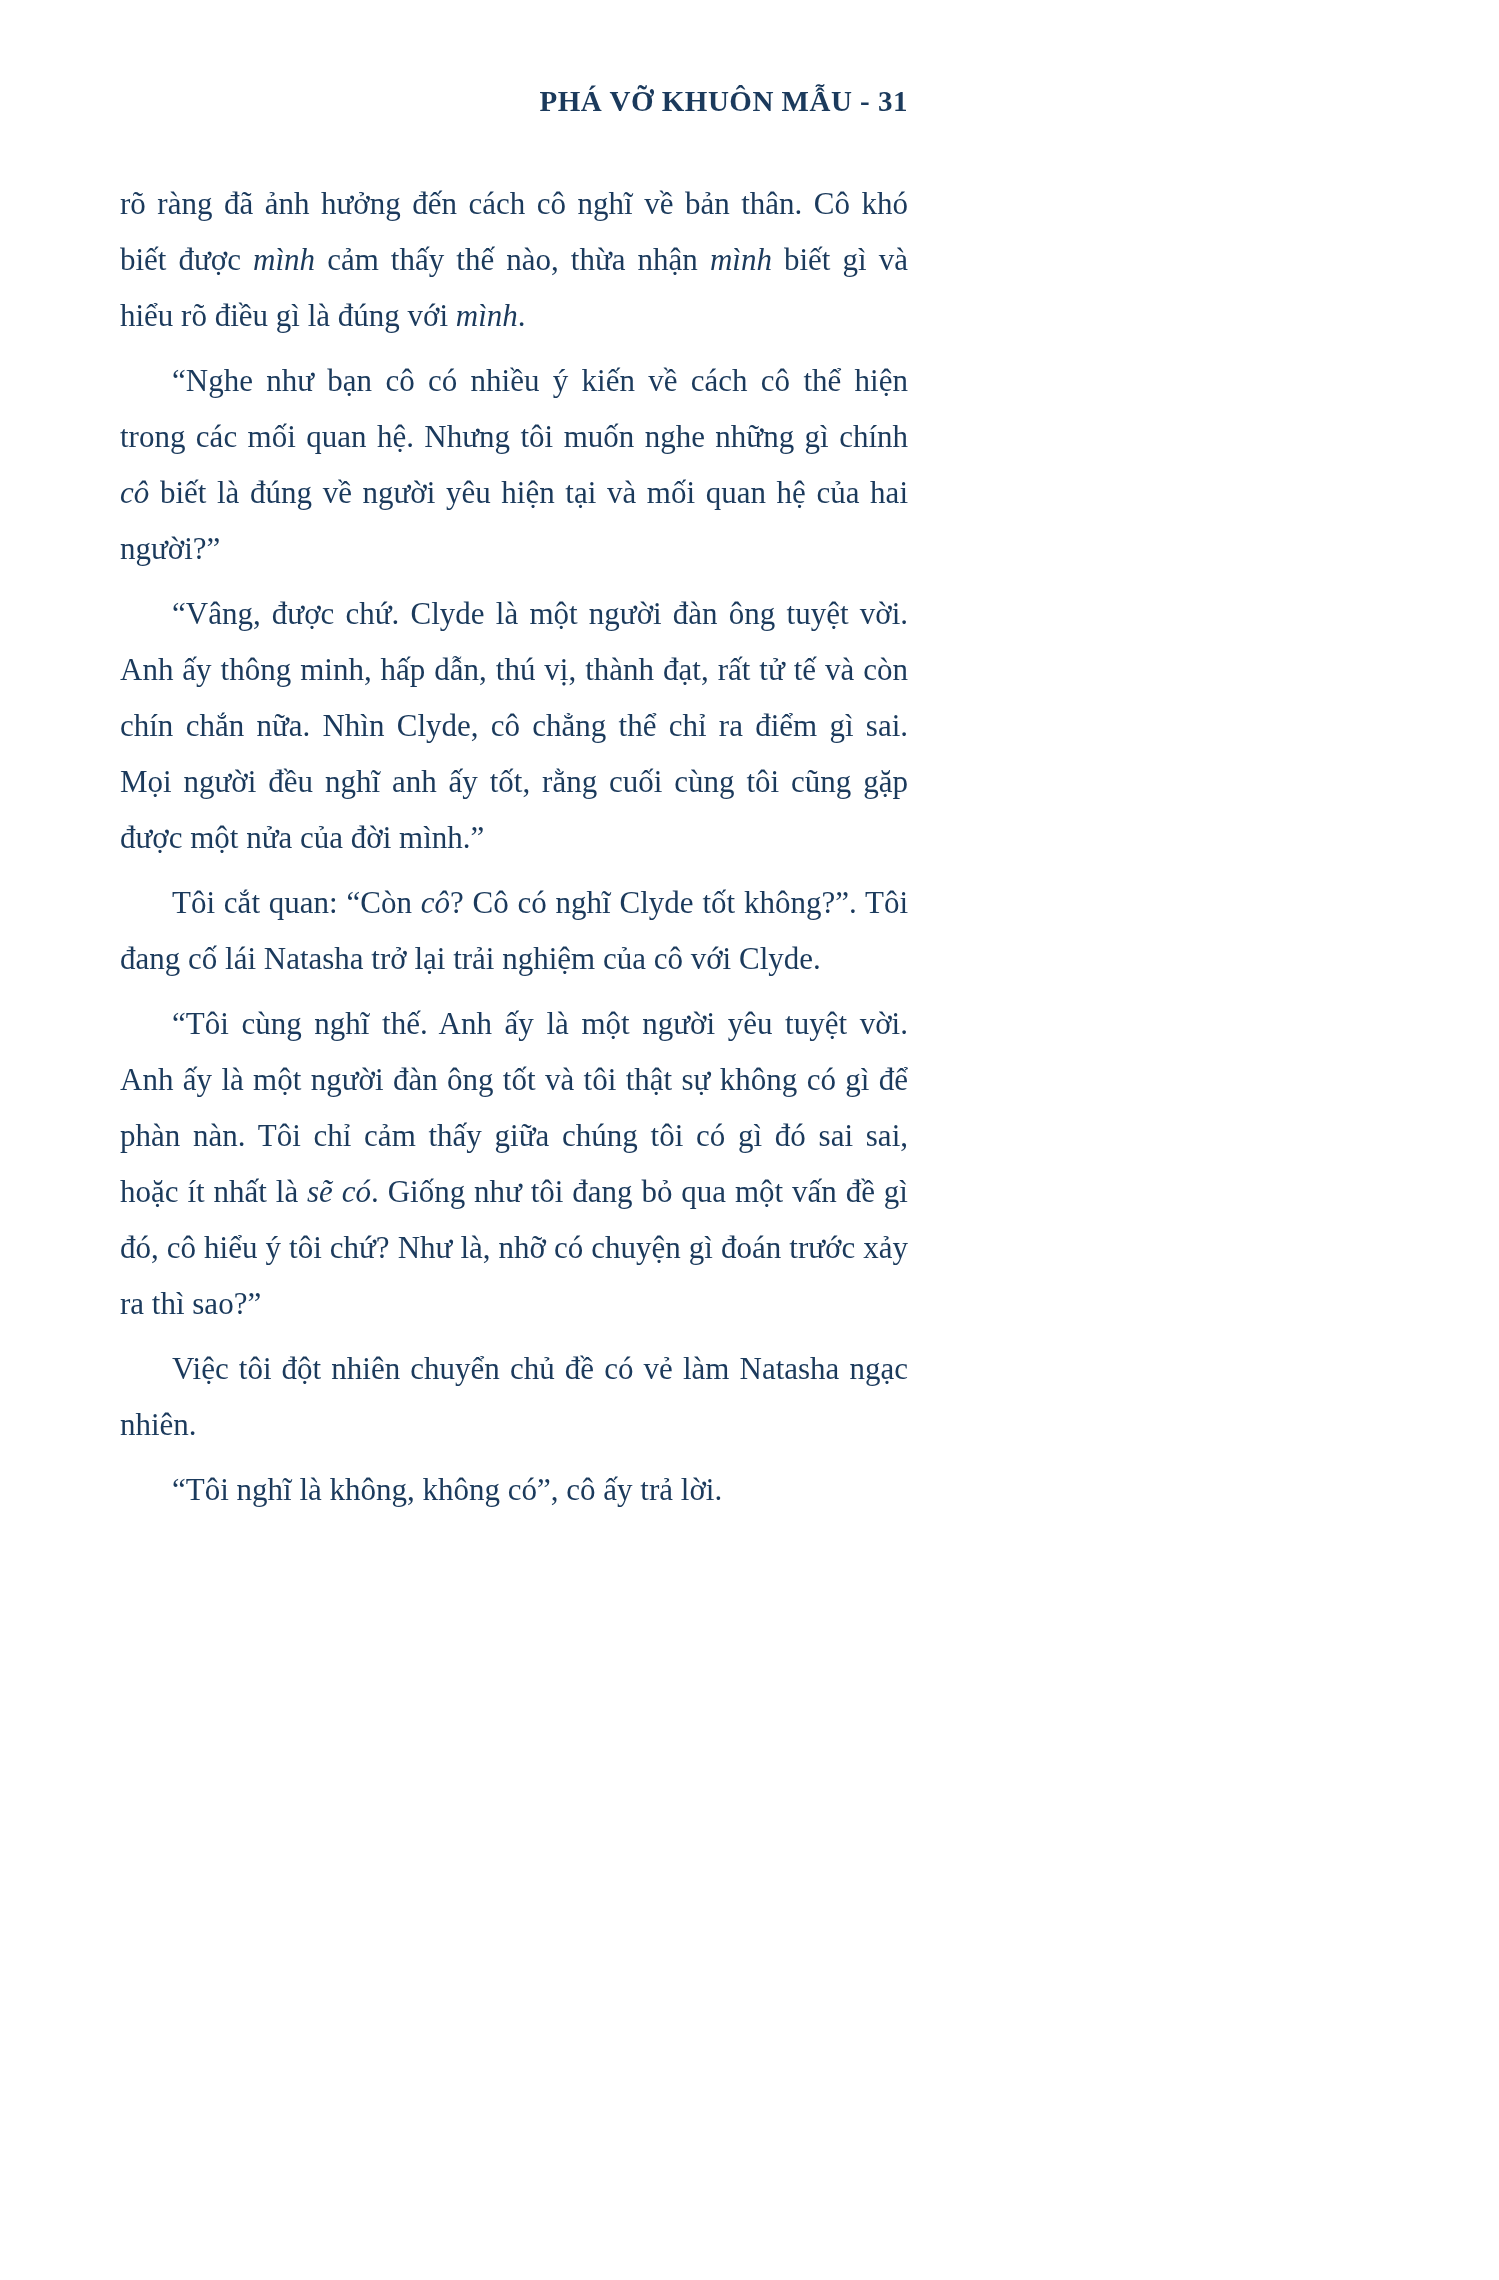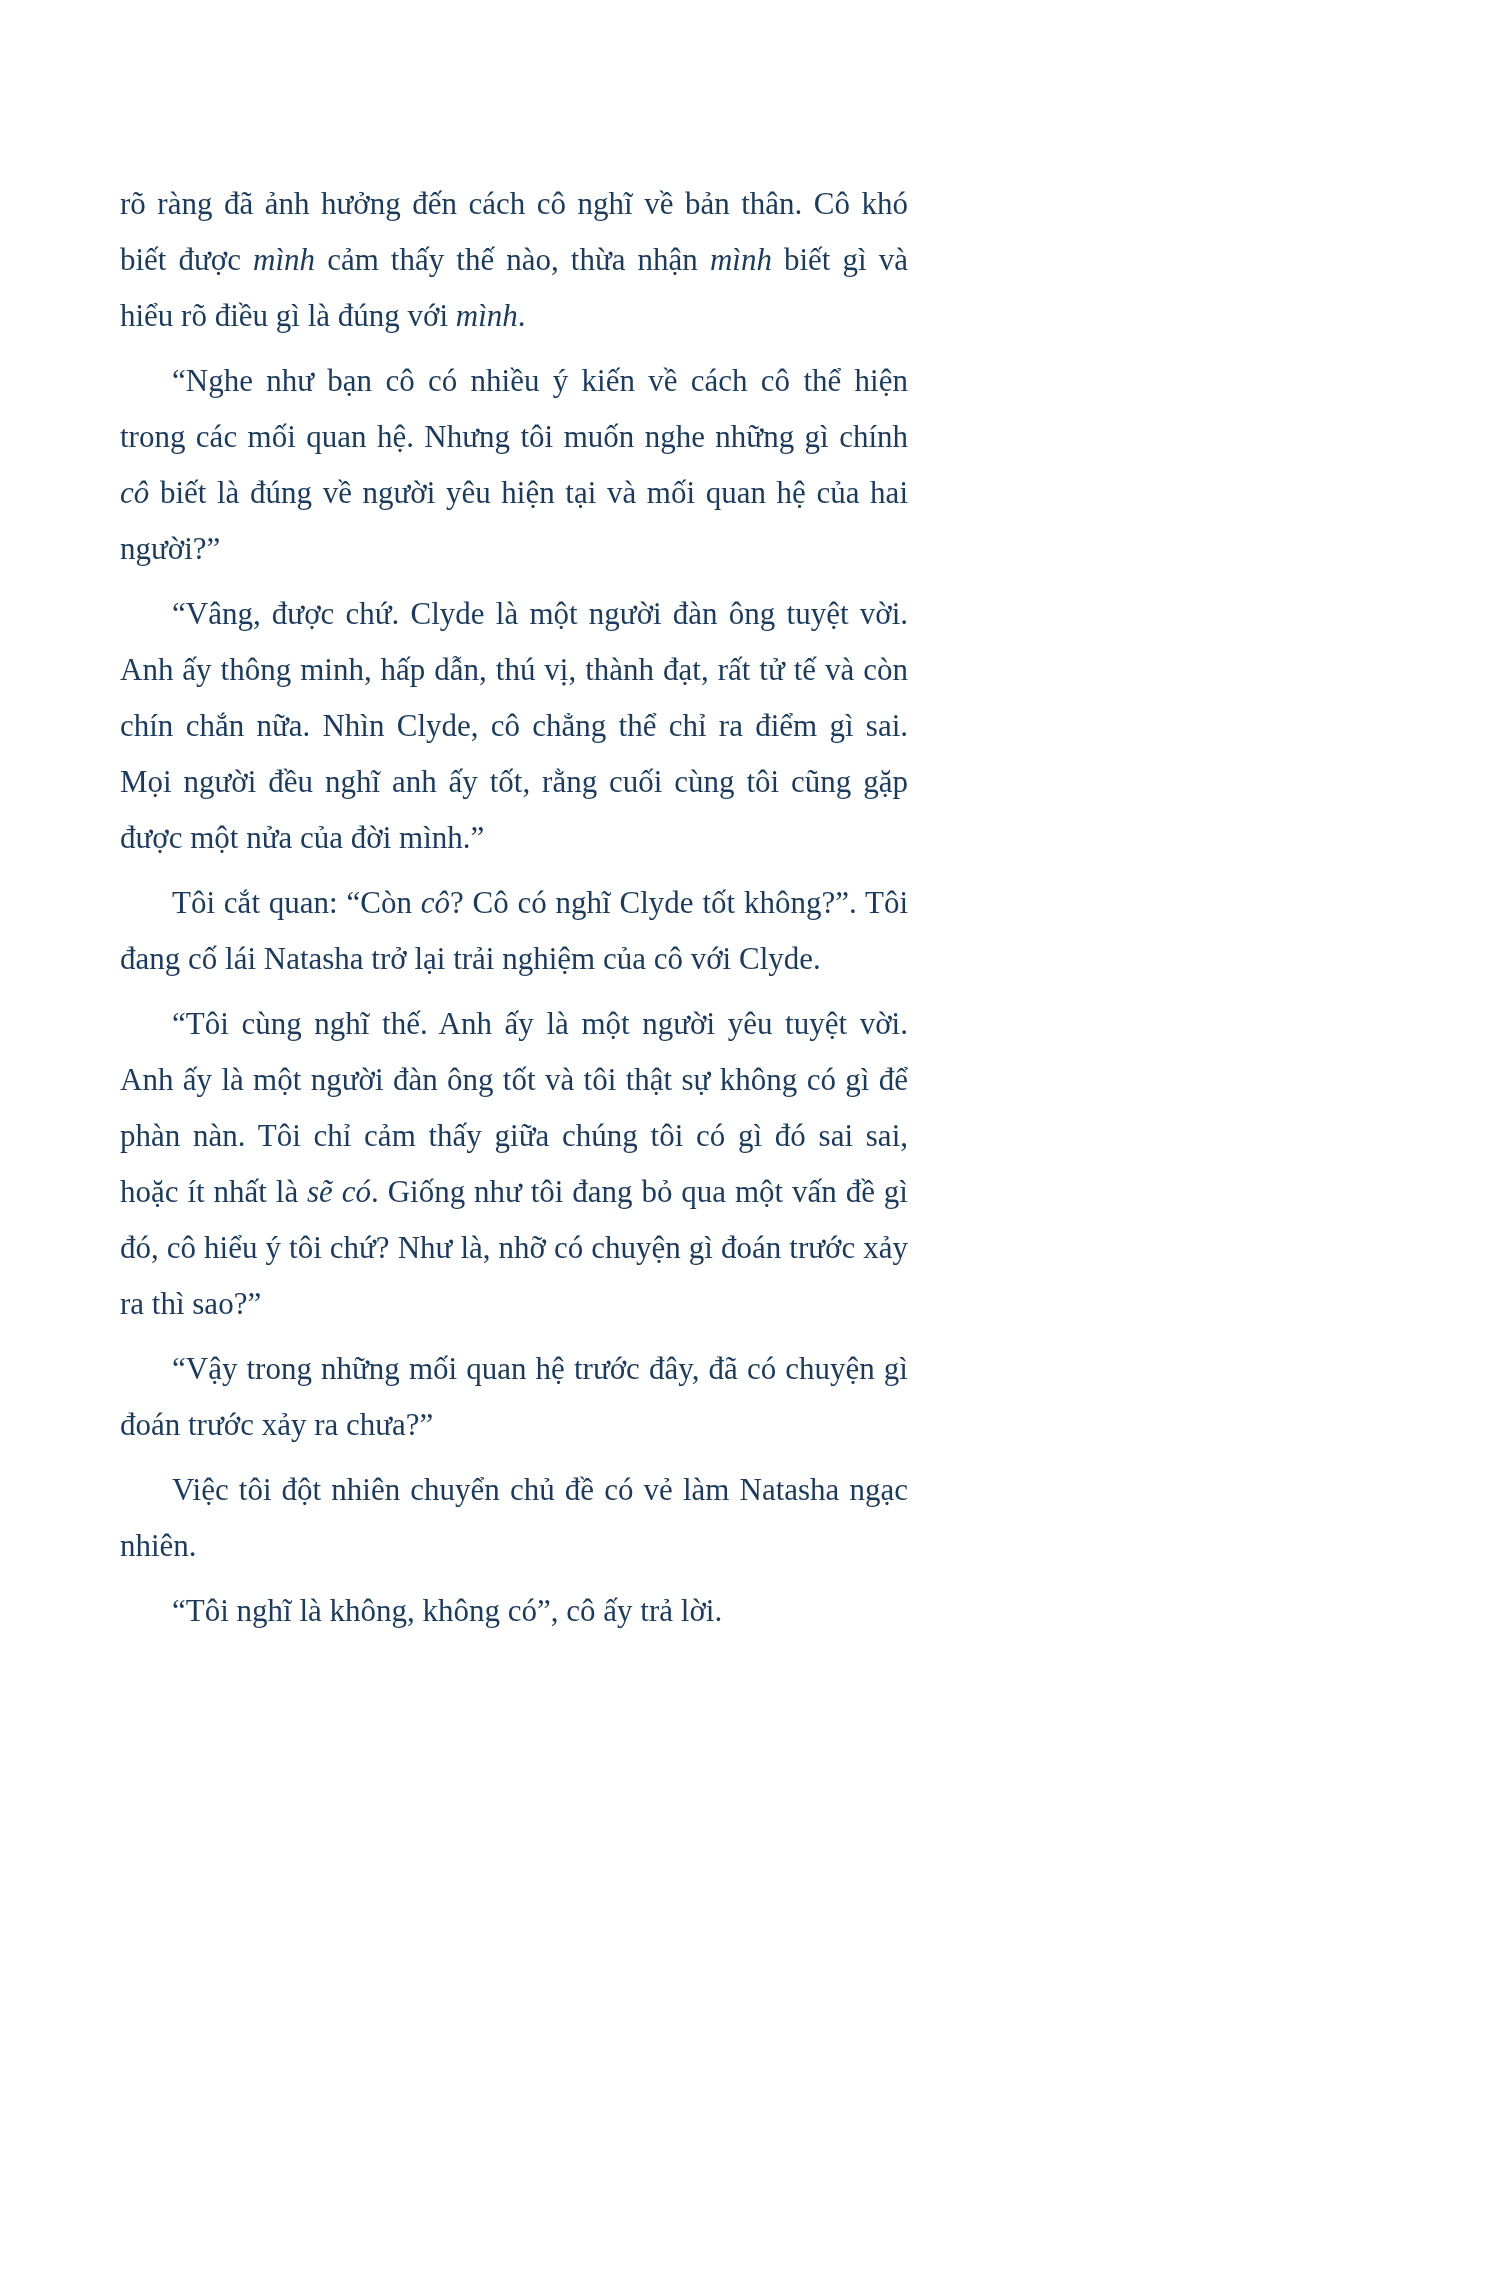--- a/index.html
+++ b/index.html
@@ -46,23 +46,25 @@
     font-family: Liberation Serif, serif;
   }
   .italic {
     font-style: italic;
   }
 </style>
 </head>
 <body>
 
 <div class="page" style="--ink: #1b3a5c; --paper: #ffffff;">
+  <div class="running-header">
+    <span>PHÁ VỠ KHUÔN MẪU - 31</span>
+  </div>
   <div class="text-column" id="text-column">
       <p><span>rõ ràng đã ảnh hưởng đến cách cô nghĩ về bản thân. Cô khó biết được </span><span class="italic">mình</span><span> cảm thấy thế nào, thừa nhận </span><span class="italic">mình</span><span> biết gì và hiểu rõ điều gì là đúng với </span><span class="italic">mình</span><span>.</span></p>
       <p class="indent"><span>“Nghe như bạn cô có nhiều ý kiến về cách cô thể hiện trong các mối quan hệ. Nhưng tôi muốn nghe những gì chính </span><span class="italic">cô</span><span> biết là đúng về người yêu hiện tại và mối quan hệ của hai người?”</span></p>
       <p class="indent"><span>“Vâng, được chứ. Clyde là một người đàn ông tuyệt vời. Anh ấy thông minh, hấp dẫn, thú vị, thành đạt, rất tử tế và còn chín chắn nữa. Nhìn Clyde, cô chẳng thể chỉ ra điểm gì sai. Mọi người đều nghĩ anh ấy tốt, rằng cuối cùng tôi cũng gặp được một nửa của đời mình.”</span></p>
       <p class="indent"><span>Tôi cắt quan: “Còn </span><span class="italic">cô</span><span>? Cô có nghĩ Clyde tốt không?”. Tôi đang cố lái Natasha trở lại trải nghiệm của cô với Clyde.</span></p>
       <p class="indent"><span>“Tôi cùng nghĩ thế. Anh ấy là một người yêu tuyệt vời. Anh ấy là một người đàn ông tốt và tôi thật sự không có gì để phàn nàn. Tôi chỉ cảm thấy giữa chúng tôi có gì đó sai sai, hoặc ít nhất là </span><span class="italic">sẽ có</span><span>. Giống như tôi đang bỏ qua một vấn đề gì đó, cô hiểu ý tôi chứ? Như là, nhỡ có chuyện gì đoán trước xảy ra thì sao?”</span></p>
-      <p class="indent"><span>“Vậy trong những mối quan hệ trước đây, đã có chuyện gì đoán trước xảy ra chưa?”</span></p>
       <p class="indent"><span>Việc tôi đột nhiên chuyển chủ đề có vẻ làm Natasha ngạc nhiên.</span></p>
       <p class="indent"><span>“Tôi nghĩ là không, không có”, cô ấy trả lời.</span></p>
     </div>
 </div>
 
 </body></html>

